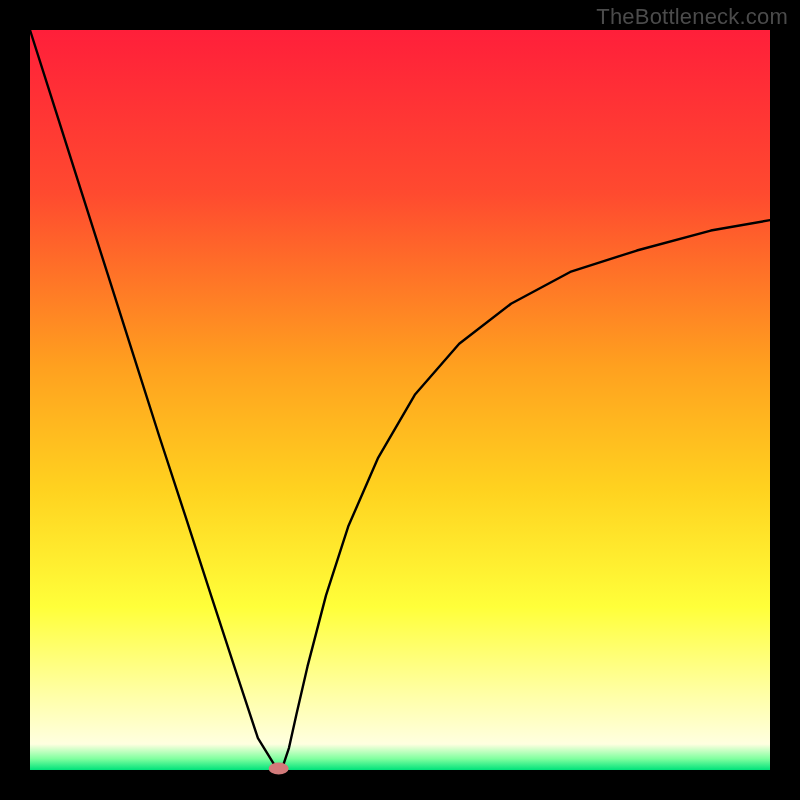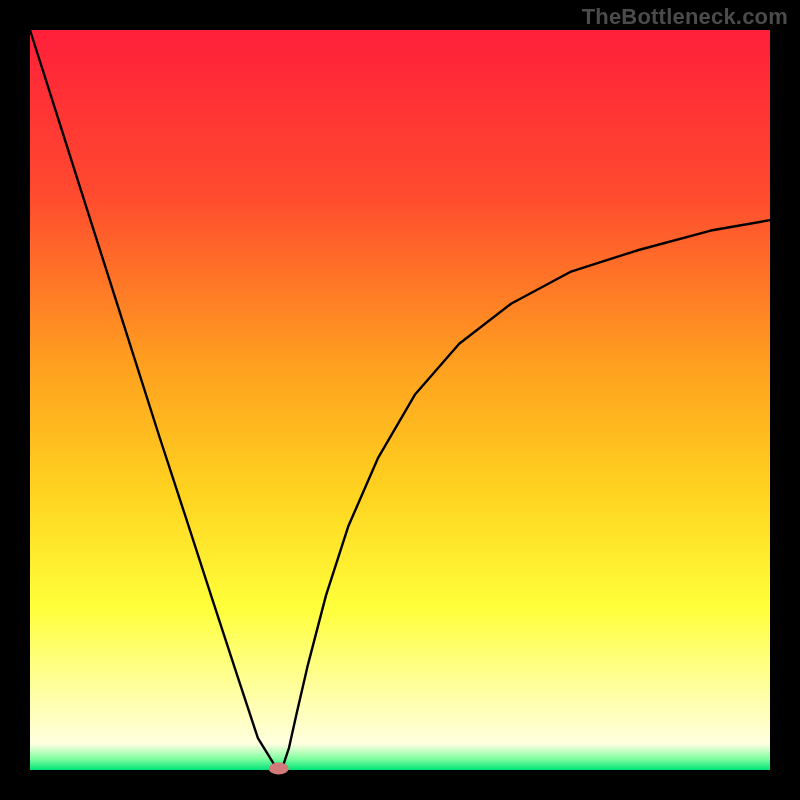--- a/index.html
+++ b/index.html
@@ -16,21 +16,21 @@
     width: 800px;
     height: 800px;
     background: #000000;
   }
   .watermark {
     position: absolute;
     top: 4px;
     right: 12px;
     color: #4b4b4b;
     font-size: 22px;
-    font-weight: 700;
+    font-weight: 400;
     letter-spacing: 0.2px;
     user-select: none;
   }
   svg {
     display: block;
   }
 </style>
 </head>
 <body>
 

